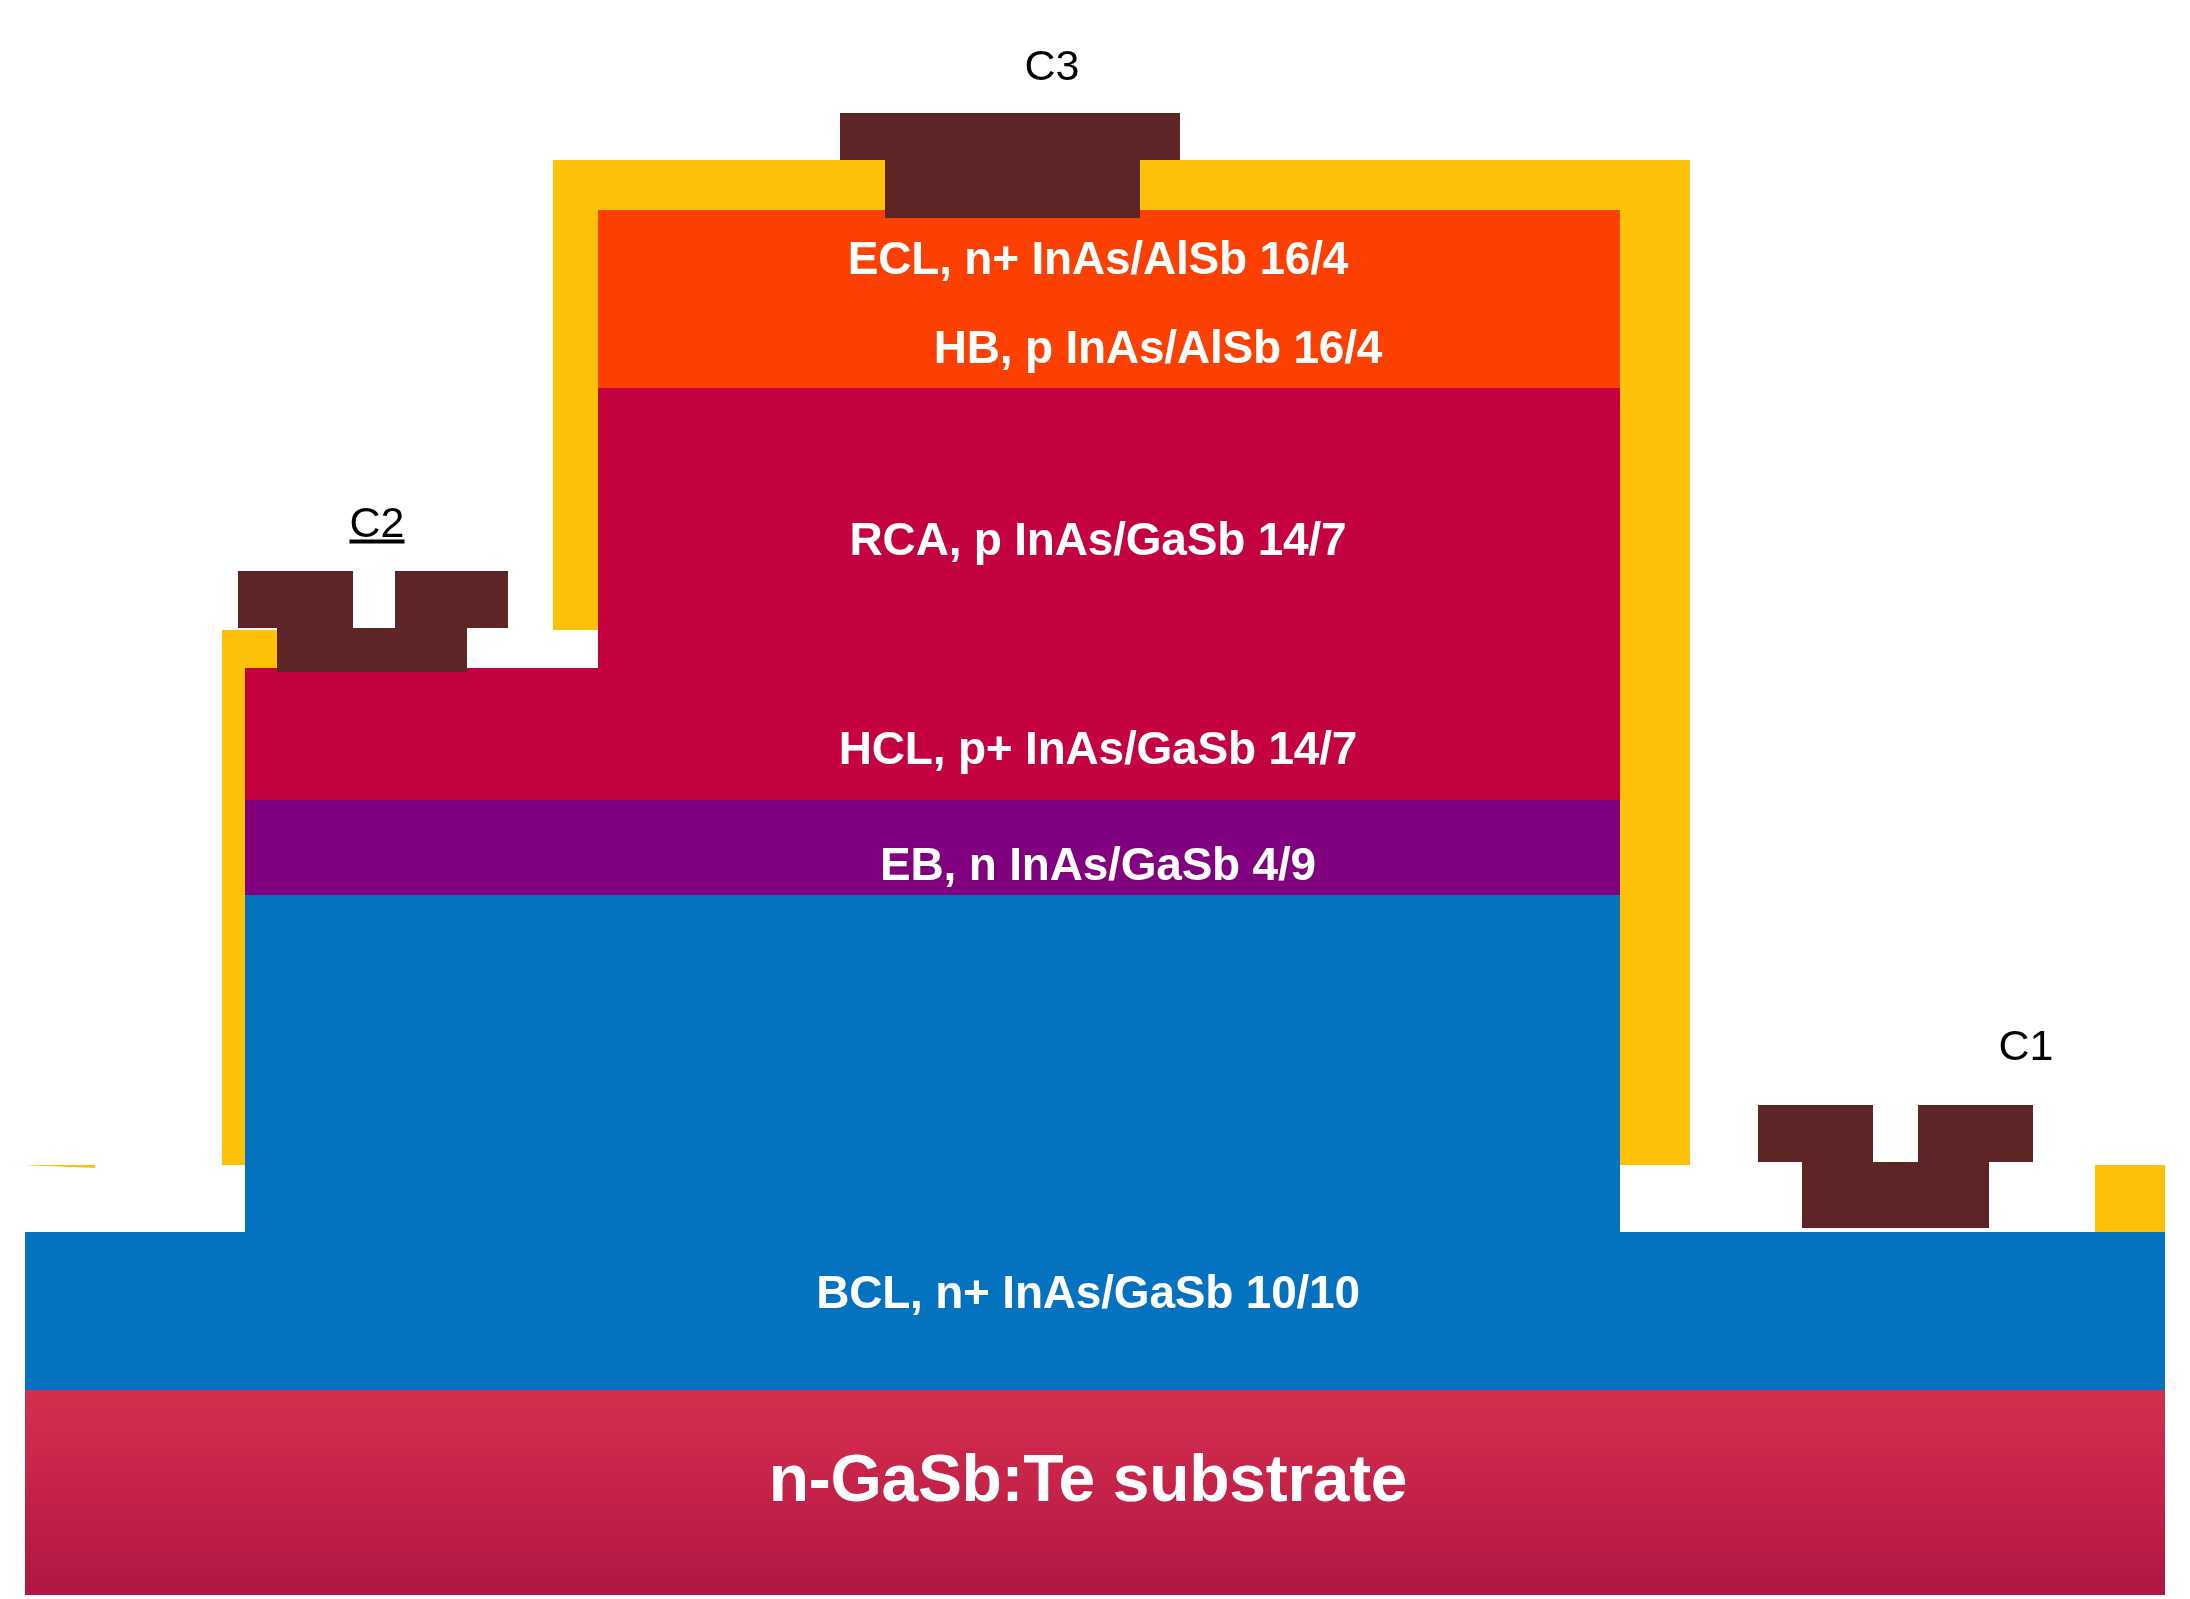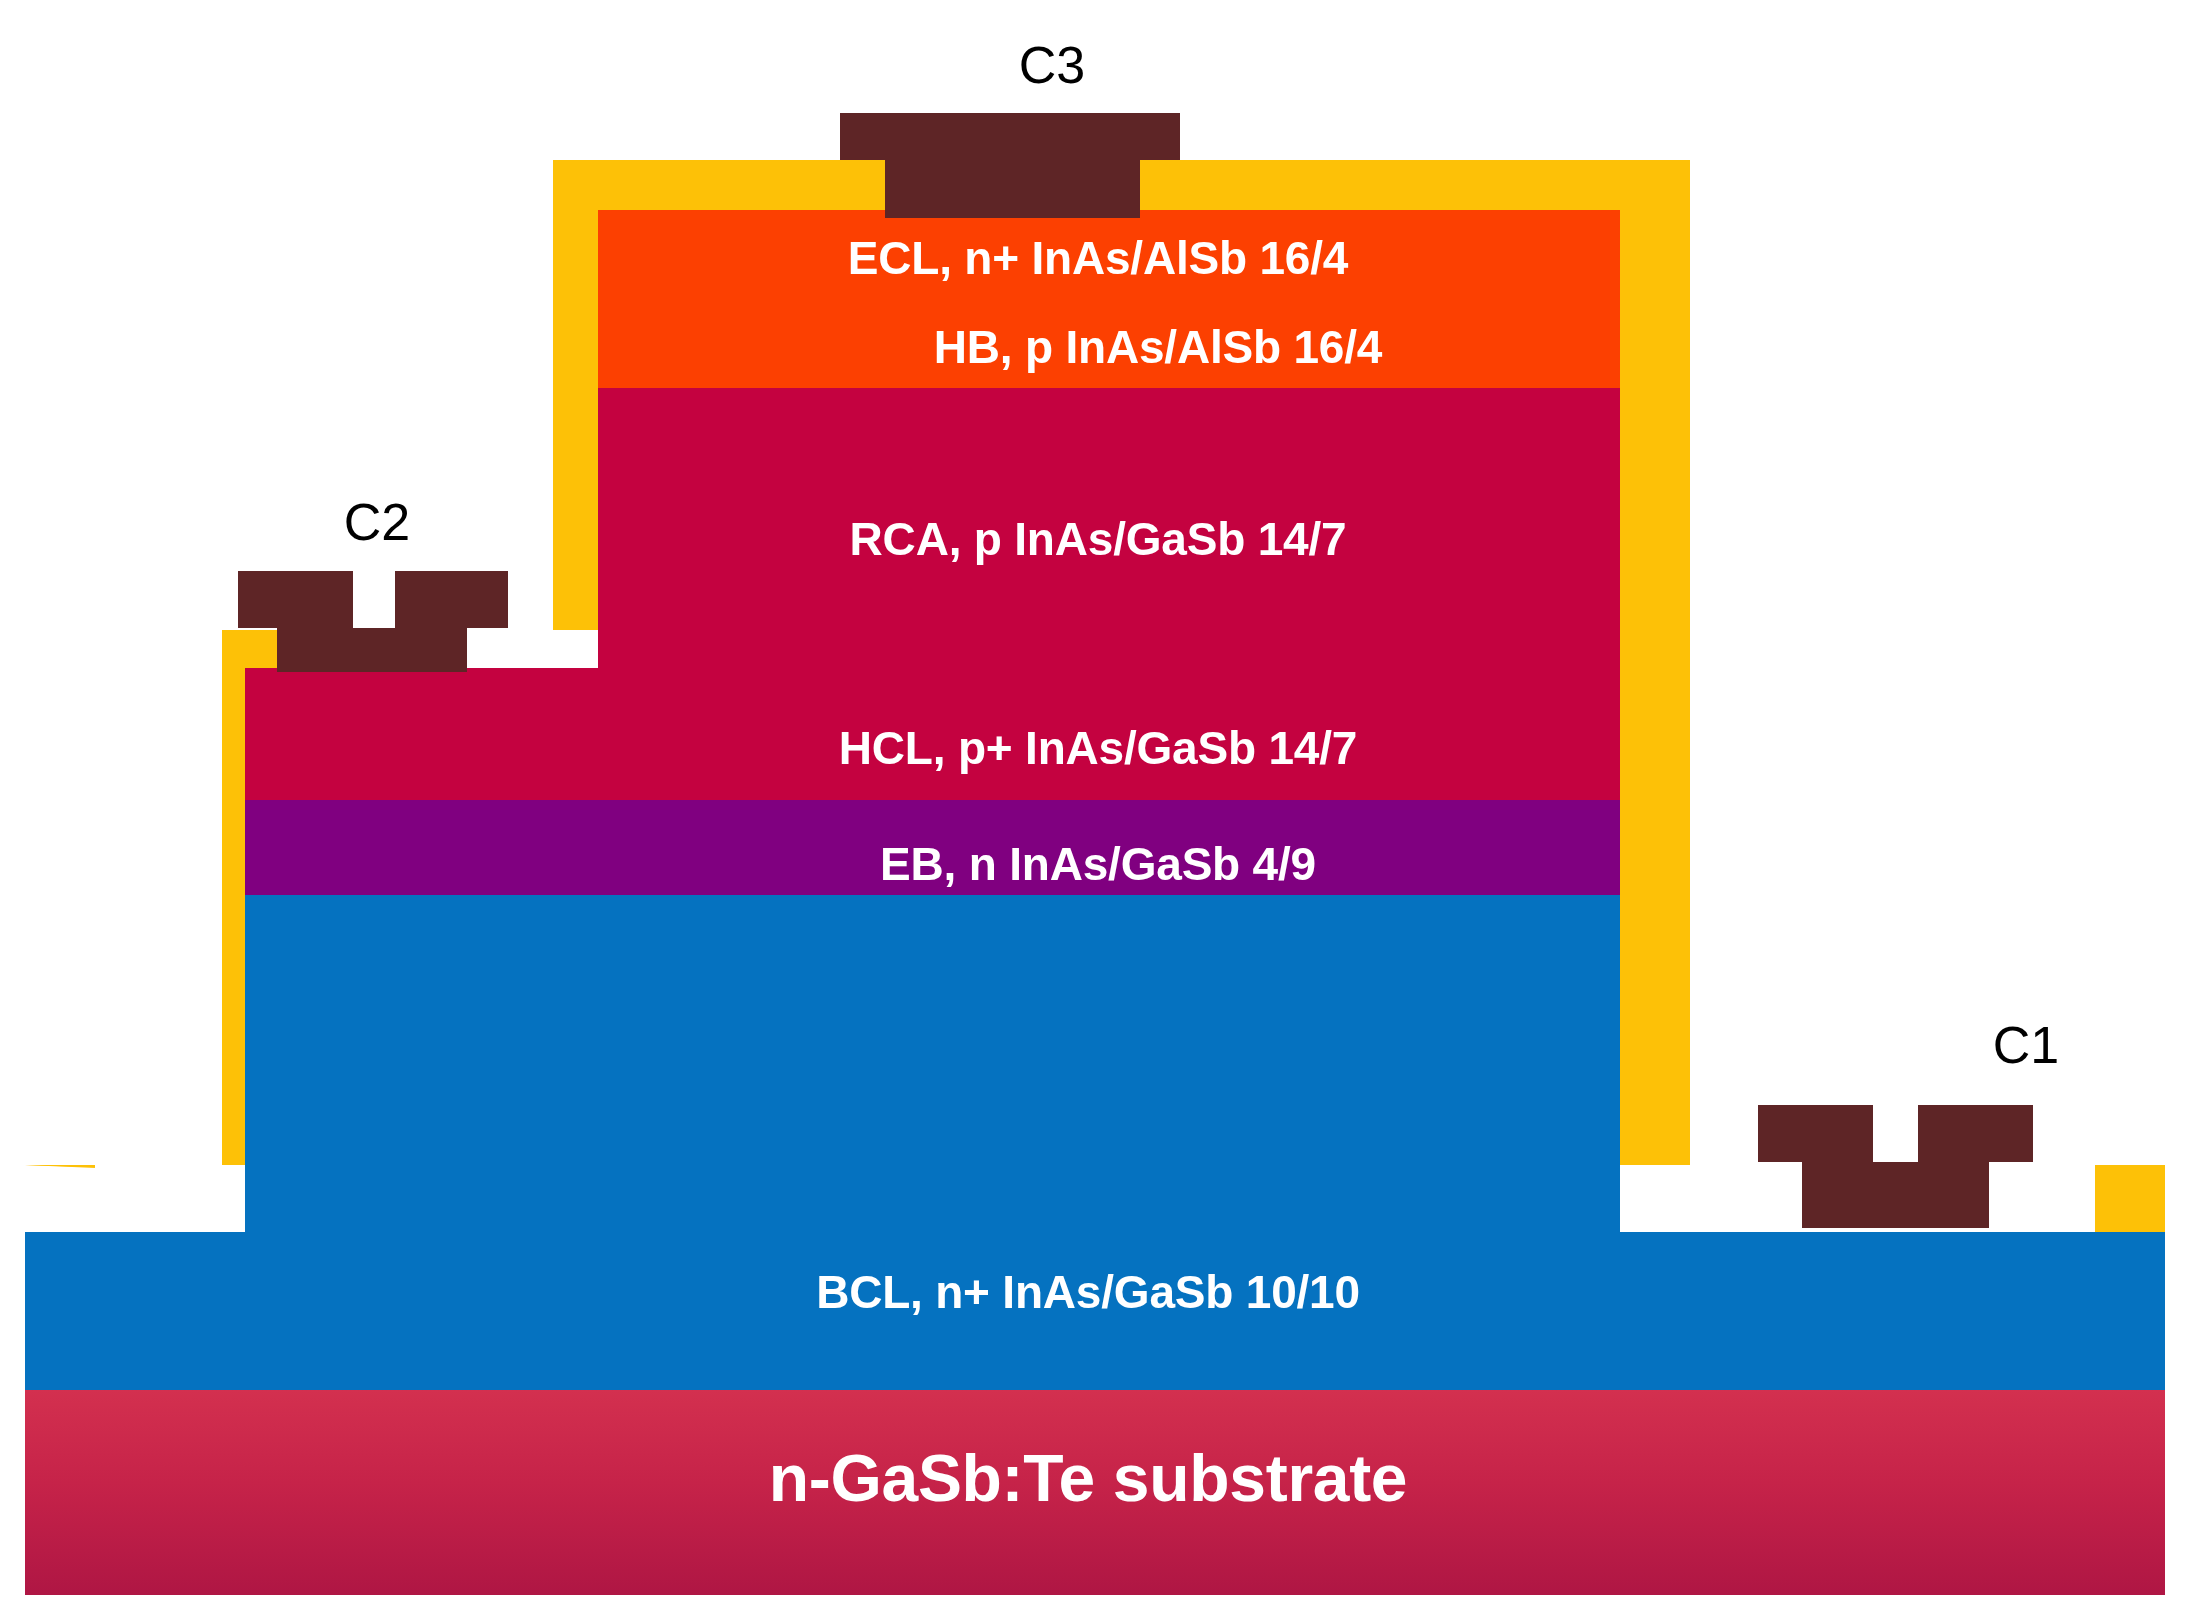--- a/index.html
+++ b/index.html
@@ -39,21 +39,21 @@
     font-size: 66px;
     font-weight: 700;
     white-space: nowrap;
     transform: translate(-50%, -50%);
     letter-spacing: -0.3px;
   }
   .contact-label {
     position: absolute;
     color: #000000;
     font-family: "Liberation Sans", sans-serif;
-    font-size: 52px;
+    font-size: 43px;
     font-weight: 400;
     white-space: nowrap;
     transform: translate(-50%, -50%);
   }
 </style>
 </head>
 <body>
 
 <div id="stage">
 
@@ -168,21 +168,21 @@
              L 2033,1162
              L 1989,1162
              L 1989,1228
              L 1802,1228
              L 1802,1162
              L 1758,1162
              Z"></path>
   </svg>
 
   <div class="contact-label" style="left:1052px; top:65px;">C3</div>
-  <div class="contact-label" style="left:377px; top:522px;">C2</div>
+  <div class="contact-label" style="left:377px; top:522px;text-decoration:underline;">C2</div>
   <div class="contact-label" style="left:2026px; top:1045px;">C1</div>
 
   <div class="layer-label" style="left:1098px; top:258px;">ECL, n+ InAs/AlSb 16/4</div>
   <div class="layer-label" style="left:1158px; top:347px;">HB, p InAs/AlSb 16/4</div>
   <div class="layer-label" style="left:1098px; top:539px;">RCA, p InAs/GaSb 14/7</div>
   <div class="layer-label" style="left:1098px; top:748px;">HCL, p+ InAs/GaSb 14/7</div>
   <div class="layer-label" style="left:1098px; top:864px;">EB, n InAs/GaSb 4/9</div>
   <div class="layer-label" style="left:1088px; top:1292px;">BCL, n+ InAs/GaSb 10/10</div>
 
   <div class="substrate-label" style="left:1088px; top:1478px;">n-GaSb:Te substrate</div>

